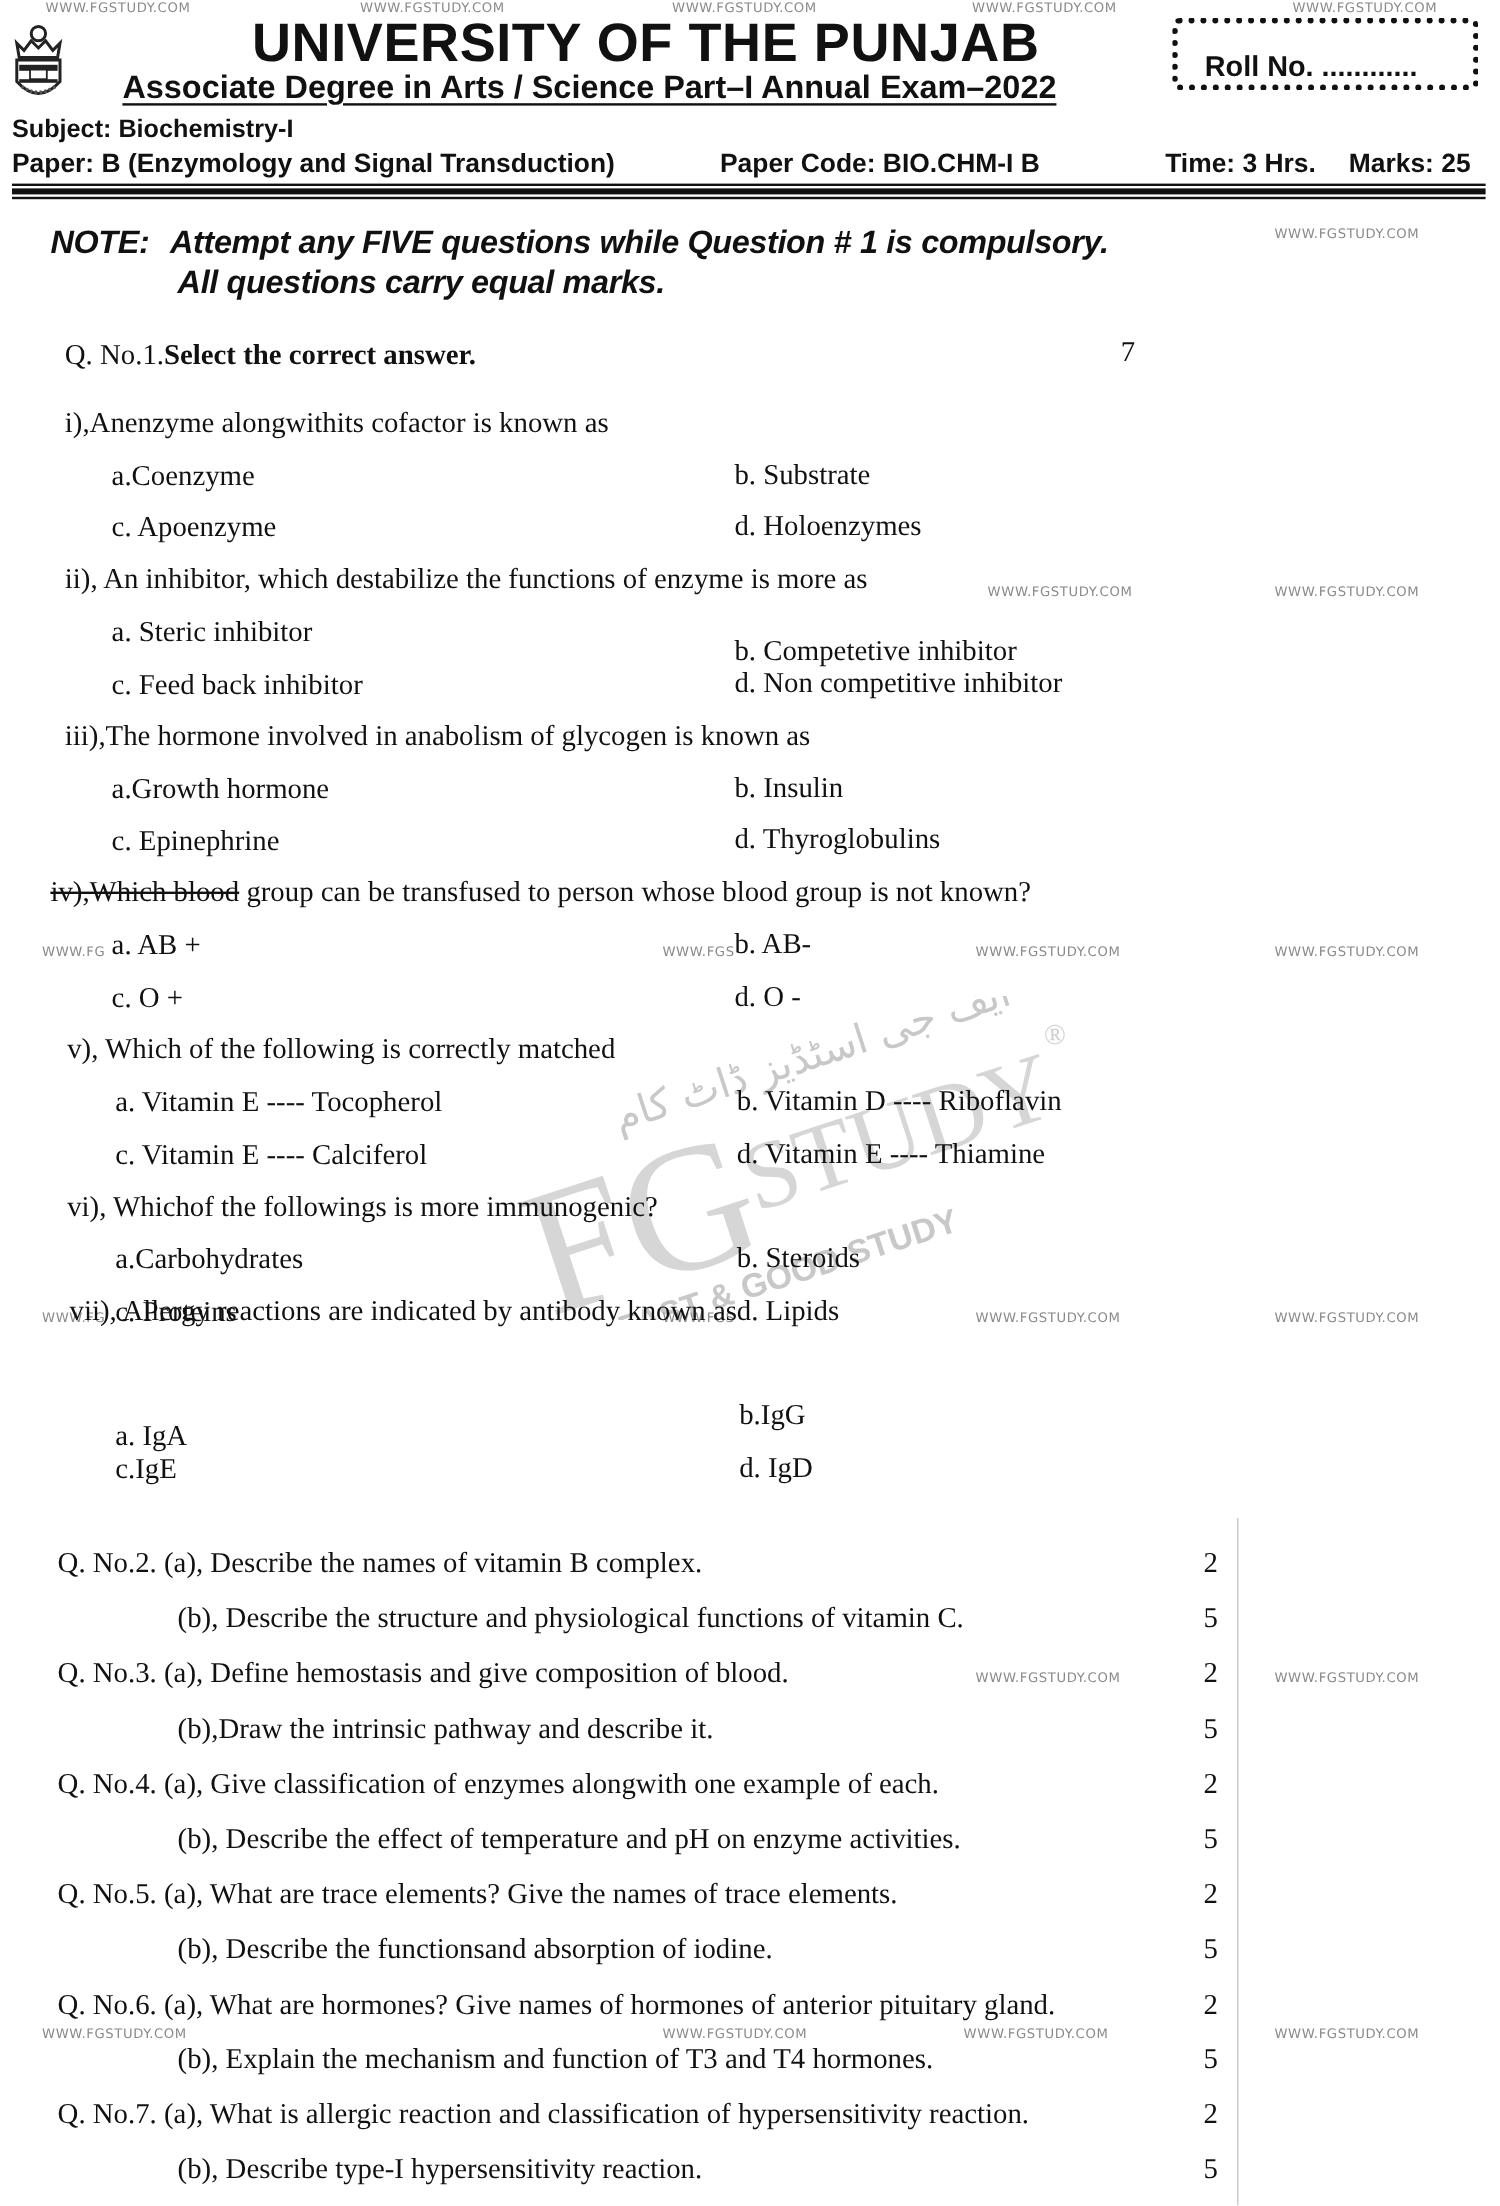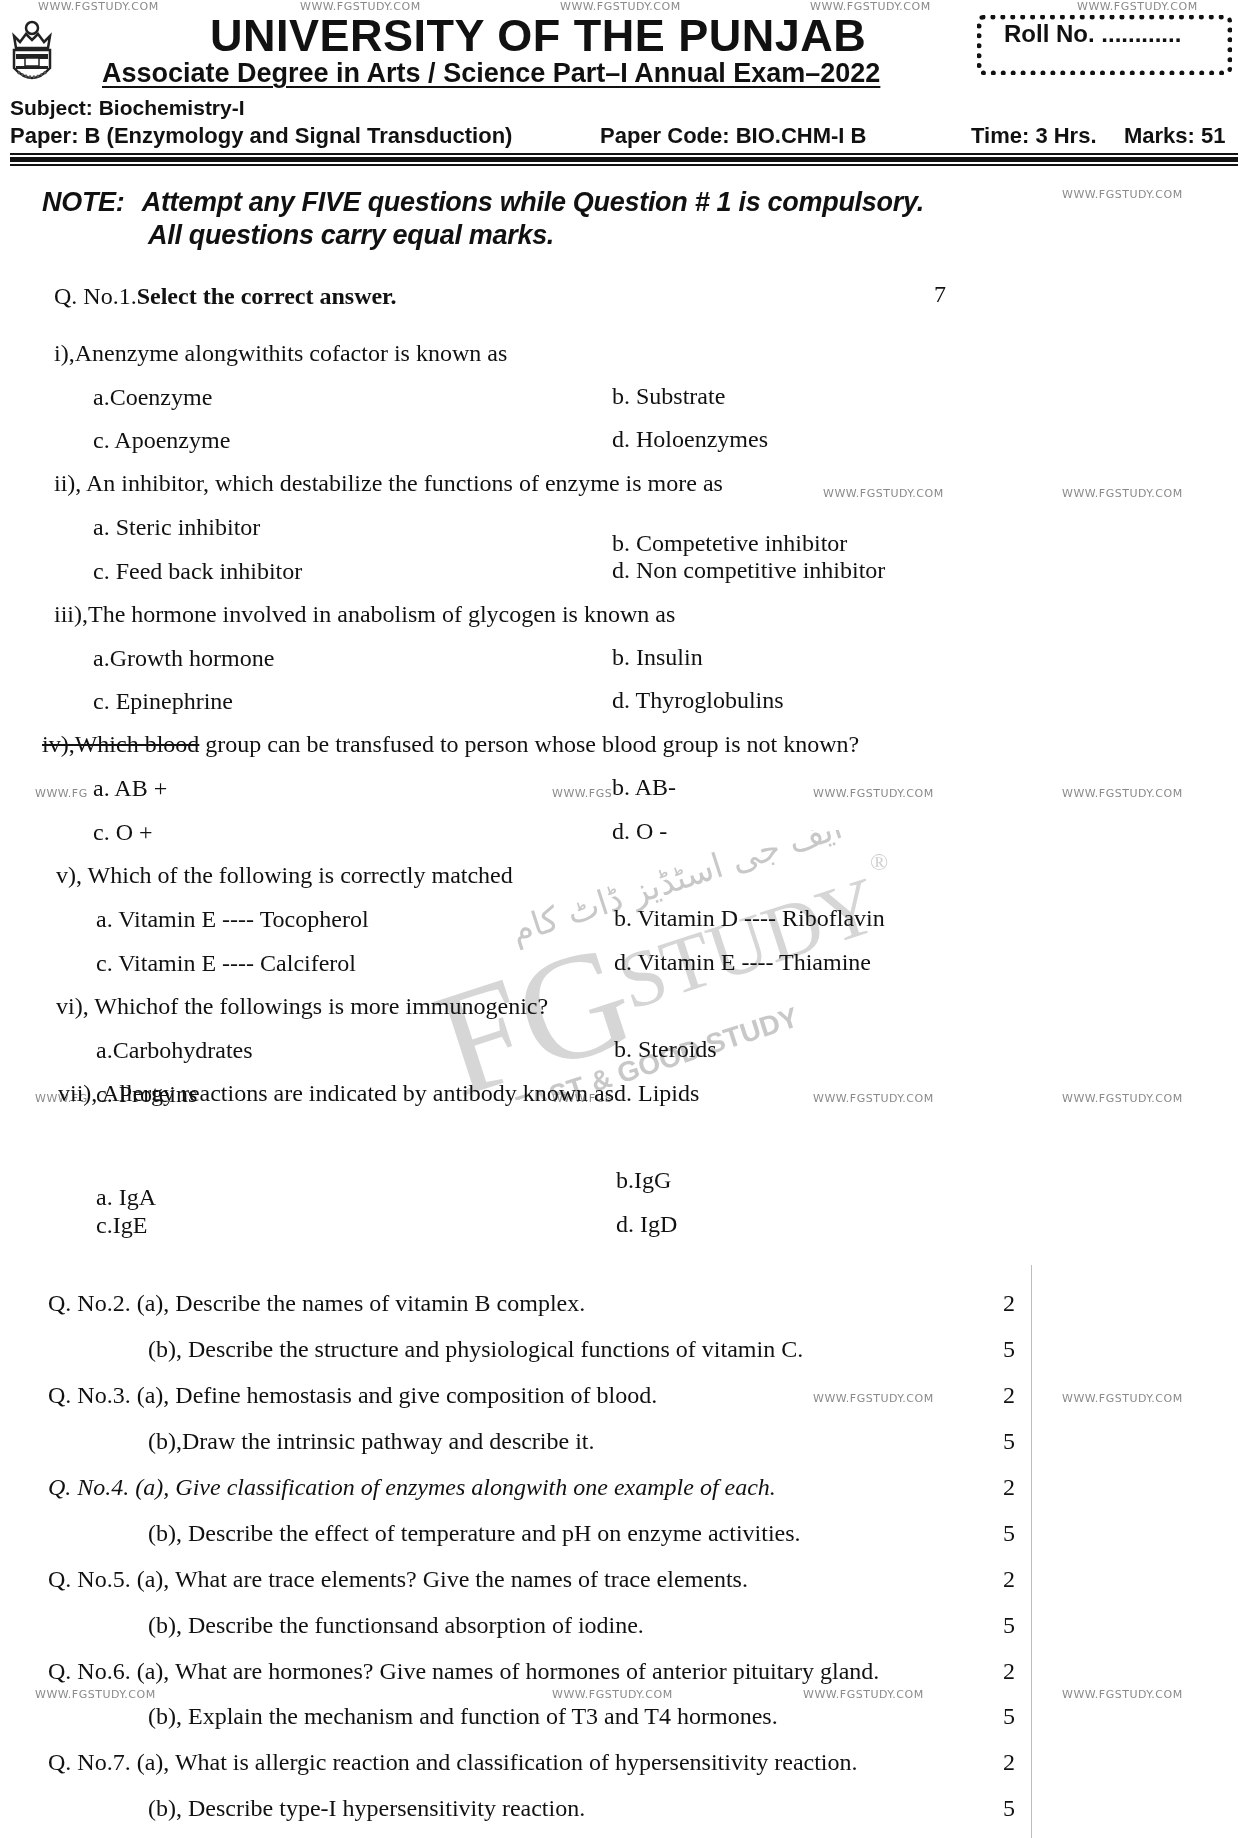--- a/index.html
+++ b/index.html
@@ -21,21 +21,21 @@
     left: 210px; top: 10px; font-size: 45px; font-weight: bold; letter-spacing: 0.5px;
     white-space: nowrap;
   }
   .subtitle {
     left: 102px; top: 58px; font-size: 27px; font-weight: bold; text-decoration: underline;
     text-decoration-thickness: 2px; text-underline-offset: 4px; white-space: nowrap;
   }
   .rollbox {
     left: 977px; top: 15px; width: 255px; height: 60px;
     border: 5px dotted #111; border-radius: 6px; box-sizing: border-box;
-    display: flex; align-items: flex-start; padding-left: 22px;
+    display: flex; align-items: flex-end; padding-left: 22px;
     font-size: 24px; font-weight: bold;
   }
   .meta { font-size: 22px; font-weight: bold; white-space: nowrap; }
   .rule-thick { left: 10px; width: 1228px; height: 5px; background: #111; }
   .rule-thin  { left: 10px; width: 1228px; height: 2px; background: #111; }
 
   
   .note {
     font-family: "Liberation Sans", sans-serif; font-style: italic; font-weight: bold;
     font-size: 27px; white-space: nowrap; letter-spacing: -0.3px;
@@ -79,21 +79,21 @@
 <div class="abs subtitle sans">Associate Degree in Arts / Science  Part–I Annual Exam–2022</div>
 
 <div class="abs rollbox sans">
   <span>Roll No. ............</span>
 </div>
 
 <div class="abs meta sans" style="left:10px;top:96px;font-size:21px;">Subject: Biochemistry-I</div>
 <div class="abs meta sans" style="left:10px;top:123px;">Paper: B (Enzymology and Signal Transduction)</div>
 <div class="abs meta sans" style="left:600px;top:123px;">Paper Code: BIO.CHM-I B</div>
 <div class="abs meta sans" style="left:971px;top:123px;">Time: 3 Hrs.</div>
-<div class="abs meta sans" style="left:1124px;top:123px;">Marks: 51</div>
+<div class="abs meta sans" style="left:1124px;top:123px;">Marks: 25</div>
 
 <div class="abs rule-thin" style="top:153px;"></div>
 <div class="abs rule-thick" style="top:157px;"></div>
 <div class="abs rule-thin" style="top:164px;"></div>
 
 <div class="wm" style="left:1062px;top:188px;">WWW.FGSTUDY.COM</div>
 
 <div class="abs note" style="left:42px;top:187px;">
   <span>NOTE:</span>
   <span style="margin-left:10px;">Attempt any FIVE questions while Question # 1 is compulsory.</span>
@@ -182,21 +182,21 @@
 <div class="abs q" style="left:48px;top:1382px;">
   <span>Q. No.3.</span>
   <span>(a), Define hemostasis and give composition of blood.</span>
 </div>
 <div class="wm" style="left:813px;top:1392px;">WWW.FGSTUDY.COM</div>
 <div class="abs marks" style="left:1003px;top:1382px;">2</div>
 <div class="wm" style="left:1062px;top:1392px;">WWW.FGSTUDY.COM</div>
 <div class="abs q" style="left:148px;top:1428px;">(b),Draw the intrinsic pathway and describe it.</div>
 <div class="abs marks" style="left:1003px;top:1428px;">5</div>
 
-<div class="abs q" style="left:48px;top:1474px;font-style:italic;">
+<div class="abs q" style="left:48px;top:1474px;">
   <span>Q. No.4.</span>
   <span>(a), Give classification of enzymes alongwith one example of each.</span>
 </div>
 <div class="abs marks" style="left:1003px;top:1474px;">2</div>
 <div class="abs q" style="left:148px;top:1520px;">(b), Describe the effect of temperature and pH on enzyme activities.</div>
 <div class="abs marks" style="left:1003px;top:1520px;">5</div>
 
 <div class="abs q" style="left:48px;top:1566px;">
   <span>Q. No.5.</span>
   <span>(a), What are trace elements? Give the names of trace elements.</span>

